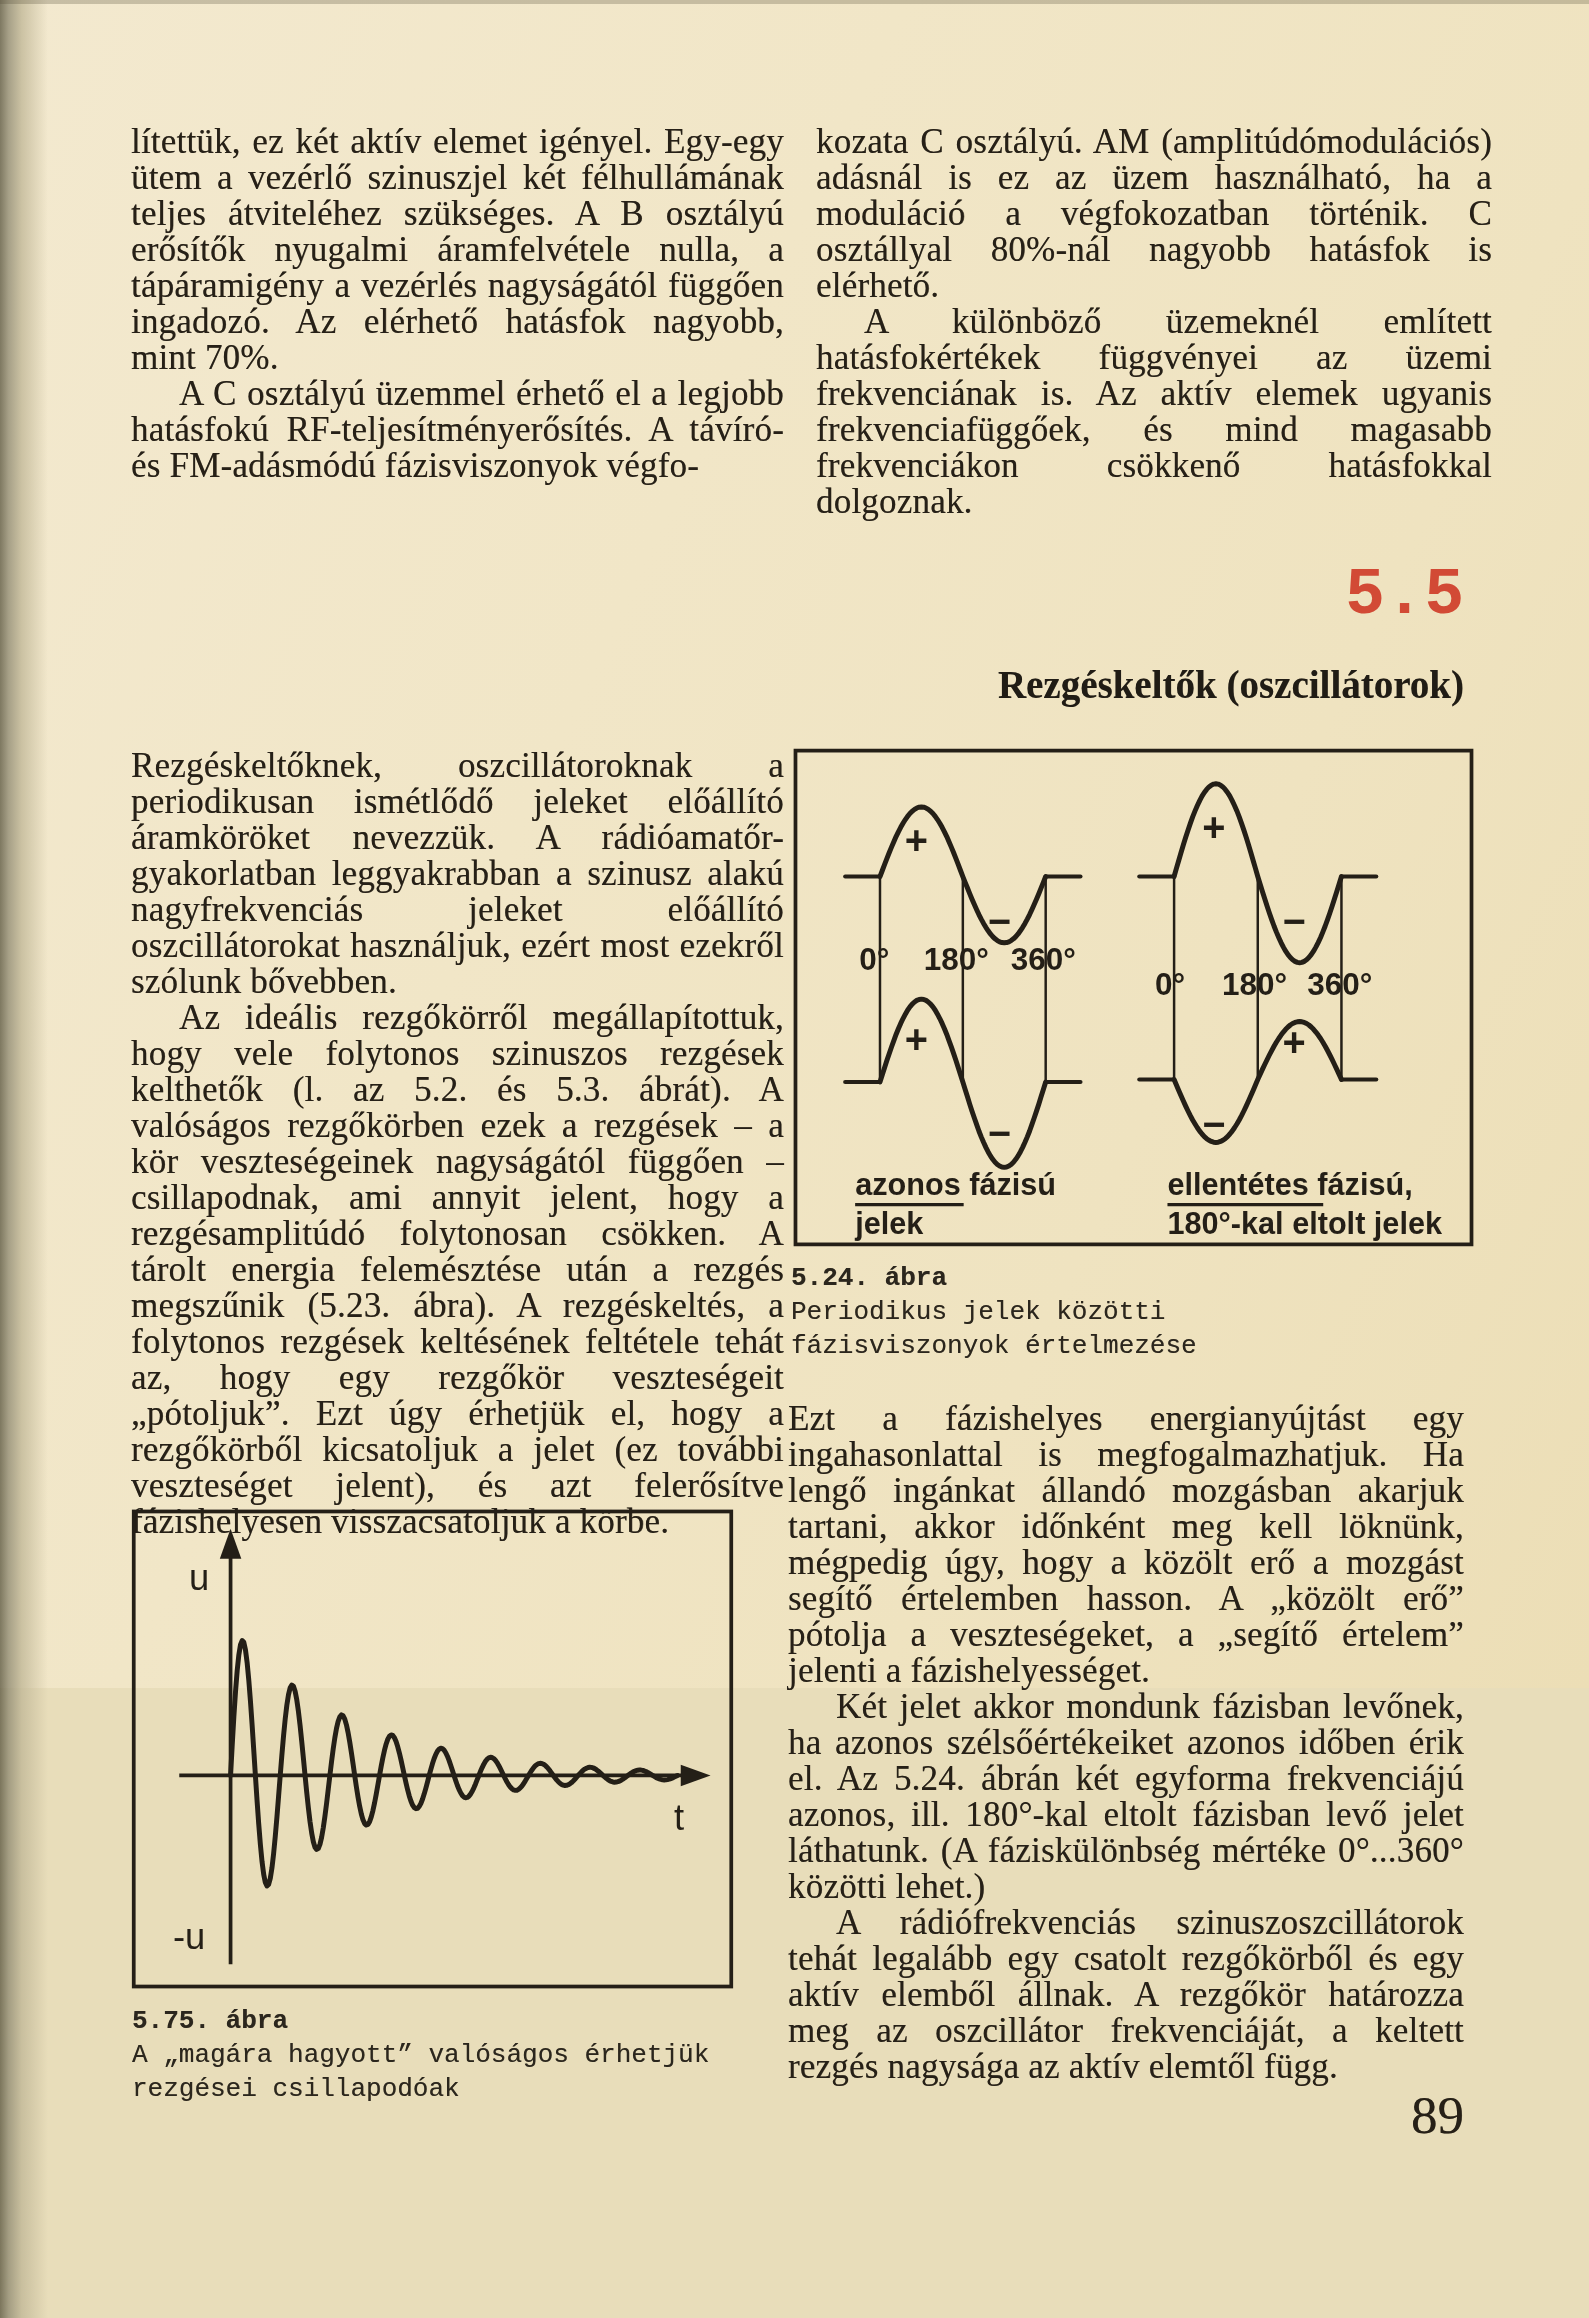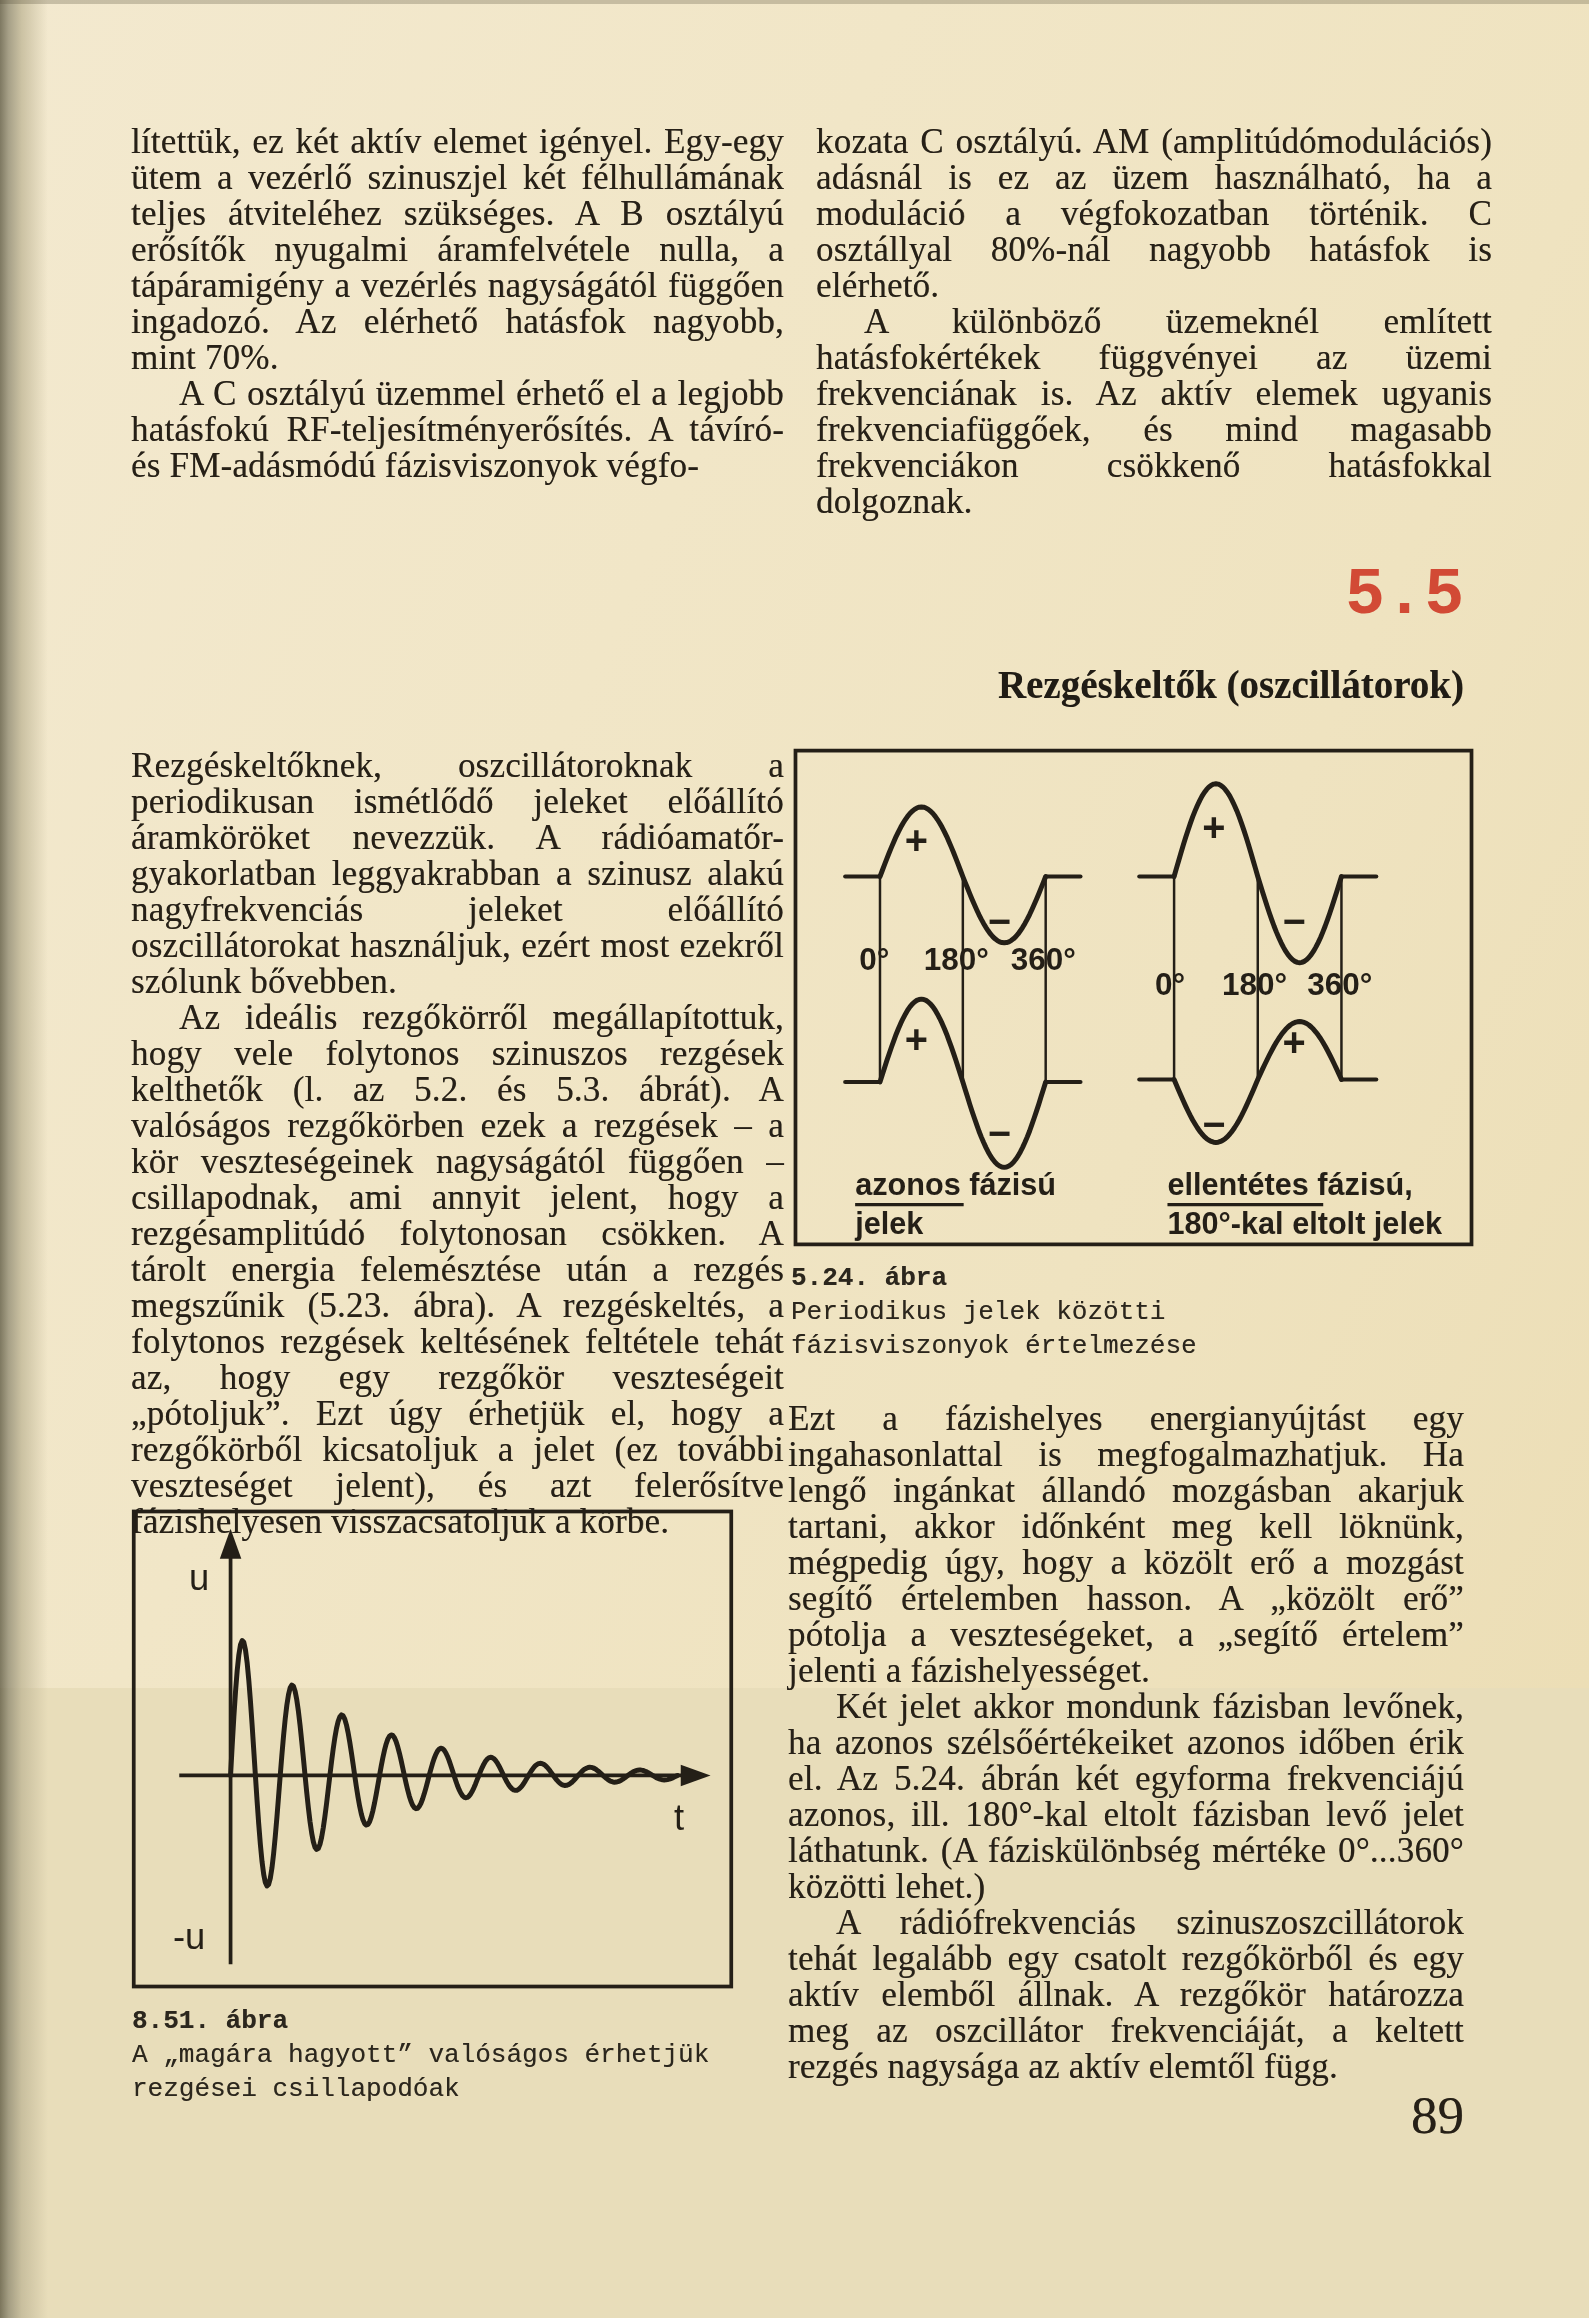--- a/index.html
+++ b/index.html
@@ -105,21 +105,21 @@
     <polygon class="fill-ink" points="120,24 107,60 133,60"></polygon>
     <line class="ink axis" x1="58" y1="322" x2="672" y2="322"></line>
     <polygon class="fill-ink" points="700,322 664,309 664,335"></polygon>
     <path id="damped-path" class="ink wave" d="M 120 322 L 122 285.1 L 124 250.7 L 126 220.4 L 128 195.2 L 130 176.2 L 132 164.0 L 134 159.0 L 136 161.1 L 138 170.2 L 140 185.6 L 142 206.5 L 144 231.9 L 146 260.5 L 148 291.0 L 150 322.0 L 152 352.2 L 154 380.3 L 156 405.2 L 158 425.8 L 160 441.4 L 162 451.3 L 164 455.5 L 166 453.7 L 168 446.3 L 170 433.7 L 172 416.5 L 174 395.8 L 176 372.4 L 178 347.4 L 180 322.0 L 182 297.3 L 184 274.2 L 186 253.9 L 188 237.0 L 190 224.3 L 192 216.1 L 194 212.8 L 196 214.2 L 198 220.3 L 200 230.6 L 202 244.6 L 204 261.6 L 206 280.8 L 208 301.2 L 210 322.0 L 212 342.3 L 214 361.1 L 216 377.7 L 218 391.5 L 220 402.0 L 222 408.7 L 224 411.4 L 226 410.2 L 228 405.3 L 230 396.8 L 232 385.3 L 234 371.4 L 236 355.8 L 238 339.0 L 240 322.0 L 242 305.4 L 244 290.0 L 246 276.4 L 248 265.1 L 250 256.5 L 252 251.1 L 254 248.8 L 256 249.8 L 258 253.9 L 260 260.8 L 262 270.2 L 264 281.5 L 266 294.4 L 268 308.1 L 270 322.0 L 272 335.6 L 274 348.2 L 276 359.3 L 278 368.6 L 280 375.6 L 282 380.1 L 284 381.9 L 286 381.1 L 288 377.8 L 290 372.1 L 292 364.4 L 294 355.1 L 296 344.6 L 298 333.4 L 300 322.0 L 302 310.9 L 304 300.6 L 306 291.4 L 308 283.9 L 310 278.1 L 312 274.5 L 314 273.0 L 316 273.6 L 318 276.3 L 320 281.0 L 322 287.3 L 324 294.9 L 326 303.5 L 328 312.7 L 330 322.0 L 332 331.1 L 334 339.5 L 336 347.0 L 338 353.2 L 340 357.9 L 342 360.9 L 344 362.1 L 346 361.6 L 348 359.4 L 350 355.6 L 352 350.4 L 354 344.2 L 356 337.2 L 358 329.6 L 360 322.0 L 362 314.6 L 364 307.6 L 366 301.5 L 368 296.4 L 370 292.6 L 372 290.2 L 374 289.1 L 376 289.6 L 378 291.4 L 380 294.5 L 382 298.7 L 384 303.8 L 386 309.6 L 388 315.7 L 390 322.0 L 392 328.1 L 394 333.8 L 396 338.8 L 398 342.9 L 400 346.1 L 402 348.1 L 404 348.9 L 406 348.5 L 408 347.0 L 410 344.5 L 412 341.1 L 414 336.9 L 416 332.2 L 418 327.1 L 420 322.0 L 422 317.0 L 424 312.4 L 426 308.3 L 428 304.9 L 430 302.3 L 432 300.7 L 434 300.0 L 436 300.3 L 438 301.5 L 440 303.6 L 442 306.4 L 444 309.8 L 446 313.7 L 448 317.8 L 450 322.0 L 452 326.1 L 454 329.9 L 456 333.2 L 458 336.0 L 460 338.1 L 462 339.5 L 464 340.0 L 466 339.8 L 468 338.8 L 470 337.1 L 472 334.8 L 474 332.0 L 476 328.8 L 478 325.4 L 480 322.0 L 482 318.7 L 484 315.6 L 486 312.8 L 488 310.5 L 490 308.8 L 492 307.7 L 494 307.3 L 496 307.4 L 498 308.3 L 500 309.7 L 502 311.6 L 504 313.8 L 506 316.4 L 508 319.2 L 510 322.0 L 512 324.7 L 514 327.3 L 516 329.5 L 518 331.4 L 520 332.8 L 522 333.7 L 524 334.1 L 526 333.9 L 528 333.2 L 530 332.1 L 532 330.6 L 534 328.7 L 536 326.6 L 538 324.3 L 540 322.0 L 542 319.8 L 544 317.7 L 546 315.8 L 548 314.3 L 550 313.2 L 552 312.4 L 554 312.1 L 556 312.2 L 558 312.8 L 560 313.7 L 562 315.0 L 564 316.5 L 566 318.3 L 568 320.1 L 570 322.0 L 572 323.8 L 574 325.5 L 576 327.0 L 578 328.3 L 580 329.2 L 582 329.8 L 584 330.1 L 586 330.0 L 588 329.5 L 590 328.8 L 592 327.7 L 594 326.5 L 596 325.1 L 598 323.5 L 600 322.0 L 602 320.5 L 604 319.1 L 606 317.9 L 608 316.9 L 610 316.1 L 612 315.6 L 614 315.4 L 616 315.5 L 618 315.8 L 620 316.5 L 622 317.3 L 624 318.3 L 626 319.5 L 628 320.7 L 630 322.0 L 632 323.2 L 634 324.4 L 636 325.4 L 638 326.2 L 640 326.8 L 642 327.3 L 644 327.4 L 646 327.3 L 648 327.0 L 650 326.5 L 652 325.8 L 654 325.0 L 656 324.0 L 658 323.0 L 660 322.0"></path>
     <text class="axis-label" x="82" y="98" text-anchor="middle">u</text>
     <text class="axis-label" x="70" y="532" text-anchor="middle">-u</text>
     <text class="axis-label" x="662" y="388" text-anchor="middle">t</text>
   </svg>
 
   <div id="cap523" class="fig-caption">
-    <span class="cap-label">8.51. ábra</span>
+    <span class="cap-label">5.75. ábra</span>
     <span>A „magára hagyott” valóságos érhetjük rezgései csillapodóak</span>
   </div>
 
   <svg id="fig524" class="figure" viewBox="0 0 822 602">
     <rect class="ink frame" x="3" y="3" width="816" height="596"></rect>
 
     <line class="ink guide" x1="105" y1="155" x2="105" y2="403"></line>
     <line class="ink guide" x1="205" y1="155" x2="205" y2="403"></line>
     <line class="ink guide" x1="305" y1="155" x2="305" y2="403"></line>
     <line class="ink shoulder" x1="63" y1="155" x2="105" y2="155"></line>

